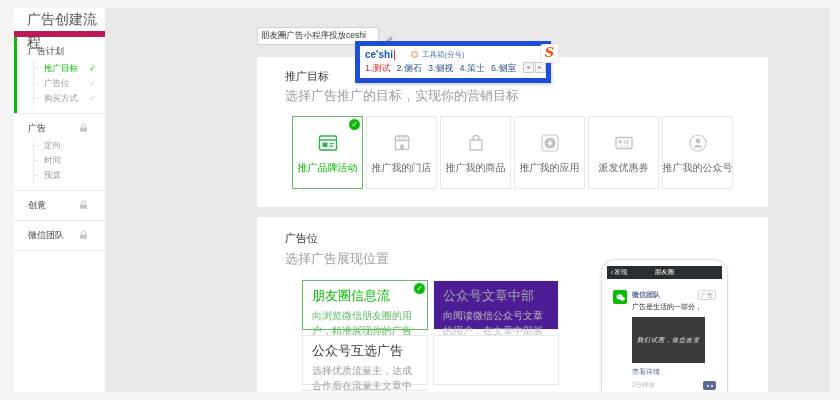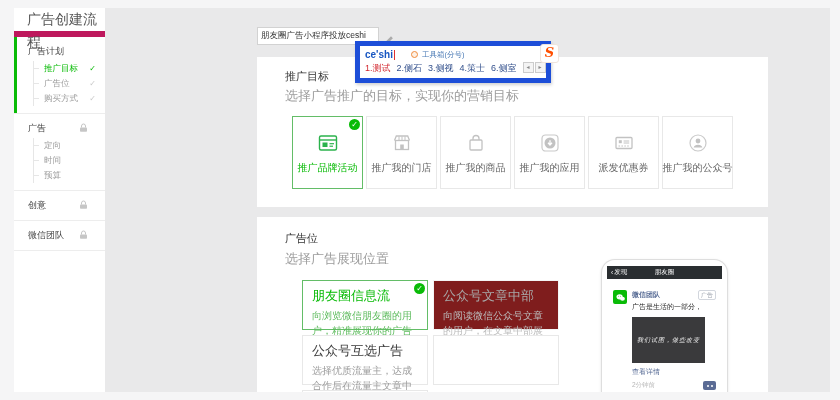--- a/index.html
+++ b/index.html
@@ -42,21 +42,21 @@
   .badge{position:absolute;top:2px;right:2px;width:11px;height:11px;border-radius:50%;background:#09bb07;color:#fff;
     font-size:8px;line-height:11px;text-align:center;font-weight:bold}
   
   .options{position:absolute;left:45px;top:63px;display:grid;grid-template-columns:126px 126px;grid-auto-rows:50px;gap:5px}
   .option{position:relative;border:1px solid #e8e8e8;background:#fff;padding:6px 9px;box-sizing:border-box;cursor:pointer}
   .option .ot{font-size:13px;color:#3a3a3a;margin-bottom:3px}
   .option .od{font-size:10px;line-height:1.5;color:#9c9c9c}
   .option.selected{border-color:#63bd67}
   .option.selected .ot{color:#09bb07}
   .option.selected .od{color:#5dbb5d}
-  .option.disabled{background:#7f1d1d;border-color:#f4f4f4;cursor:default}
+  .option.disabled{background:#4c1d95;border-color:#f4f4f4;cursor:default}
   .option.disabled .ot{color:#a8a8a8}
   .option.disabled .od{color:#bcbcbc}
   
   .ime{position:absolute;left:355px;top:41px;width:186px;background:#fff;border:5px solid #1d4ed8;
     box-shadow:1px 2px 3px rgba(0,0,0,.18);z-index:30}
   .ime-row1{display:flex;align-items:center;height:15px;padding:1px 5px 0}
   .ime-comp{font-size:10px;font-weight:bold;color:#1857c2}
   .caret{width:1px;height:10px;background:#e03131;margin-left:1px}
   .ime-tool{margin-left:16px;display:flex;align-items:center;gap:4px;font-size:7.5px;color:#4a7ab5;cursor:pointer}
   .tool-icon{width:7px;height:7px;border:1px solid #ef8b3c;border-radius:50%;box-sizing:border-box;background:#fdf0e4}

